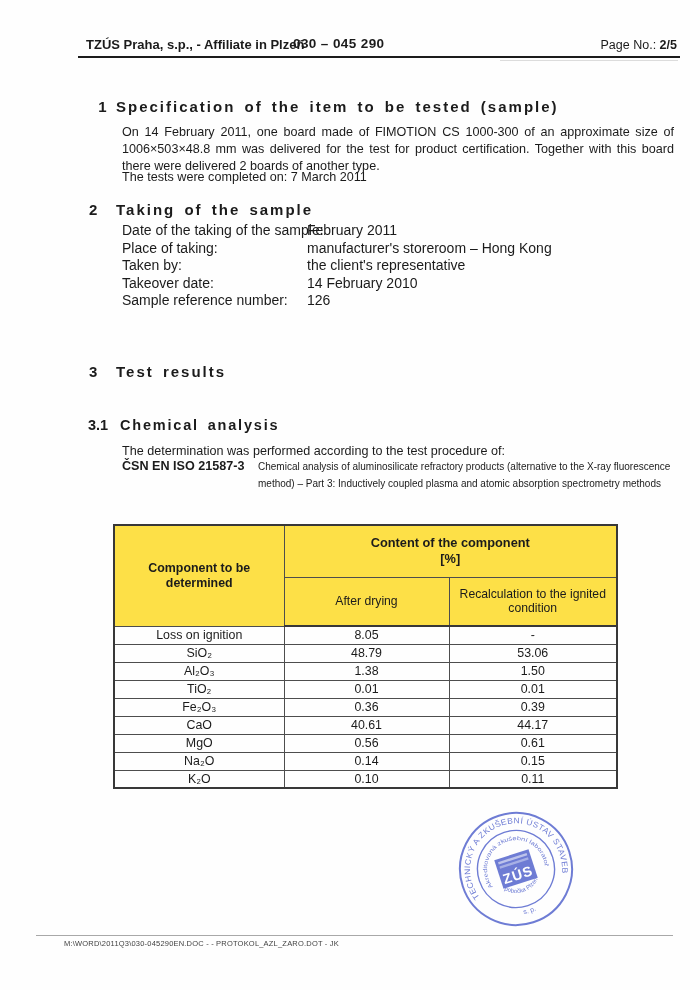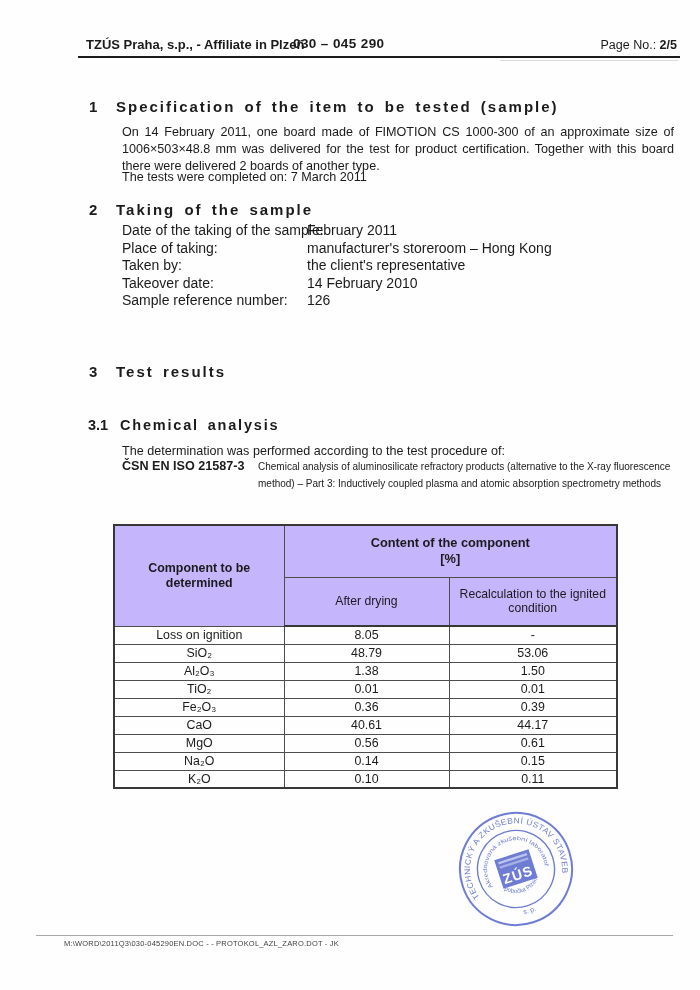--- a/index.html
+++ b/index.html
@@ -15,21 +15,21 @@
   .h-org  { left:86px;  top:37px; font-size:13px; font-weight:bold; }
   .h-num  { left:293px; top:36px; font-size:13.5px; font-weight:bold; letter-spacing:.4px; }
   .h-page { top:38px; right:23px; font-size:12.5px; }
   .h-page b { font-weight:bold; }
   .top-rule  { left:78px; top:56px; width:602px; height:2px; background:#1c1c1c; }
   .top-rule2 { left:500px; top:60px; width:178px; height:1px; background:#dcdcdc; }
 
   
   .sec-head { position:absolute; font-weight:bold; font-size:15px; letter-spacing:2px; word-spacing:3px; white-space:nowrap; }
   .sec-head .no { display:inline-block; letter-spacing:0; }
-  .sec-head.s1 { left:89px; top:98px; }
+  .sec-head.s1 { left:89px; top:98px;text-align:center; }
   .sec-head.s2 { left:89px; top:201px; }
   .sec-head.s3 { left:89px; top:363px; }
   .sec-head.s31 { left:88px; top:417px; font-size:14.5px; letter-spacing:1.8px; }
   .sec-head .no1 { width:27px; }
   .sec-head .no31 { width:32px; }
 
   .body-text { position:absolute; font-size:12.6px; line-height:17px; }
   .p1 { left:122px; top:124px; width:552px; text-align:justify; }
   .p1-completed { left:122px; top:169px; width:552px; }
 
@@ -39,21 +39,21 @@
 
   .intro { left:122px; top:443px; width:552px; }
   .std-label { left:122px; top:459px; font-size:12.6px; font-weight:bold; white-space:nowrap; }
   .std-desc { left:258px; top:459px; width:420px; font-size:10px; line-height:16.5px; }
 
   
   .chem-table { position:absolute; left:113px; top:524px; width:503px;
     border-collapse:collapse; table-layout:fixed; border:2px solid #383838; }
   .chem-table td { border:1px solid #4d4d4d; text-align:center; vertical-align:middle;
     font-size:12.4px; padding:0 2px; }
-  .chem-table thead td { background:#c4b5fd;margin-top:16px; }
+  .chem-table thead td { background:#fde047;margin-top:16px; }
   .cell-comp-hdr { font-weight:bold; font-size:12.6px; line-height:15px; }
   .row-group { height:52px; }
   .group-hdr { font-weight:bold; font-size:12.8px; line-height:16px; }
   .row-sub { height:49px; }
   .row-sub td { font-size:12.2px; line-height:14px; border-bottom:2px solid #383838; }
   .chem-table tbody tr { height:18px; }
 
   
   .stamp { position:absolute; left:449px; top:802px; width:134px; height:134px; opacity:.88; }
   .stamp text { font-family:"Liberation Sans","DejaVu Sans",sans-serif; }

